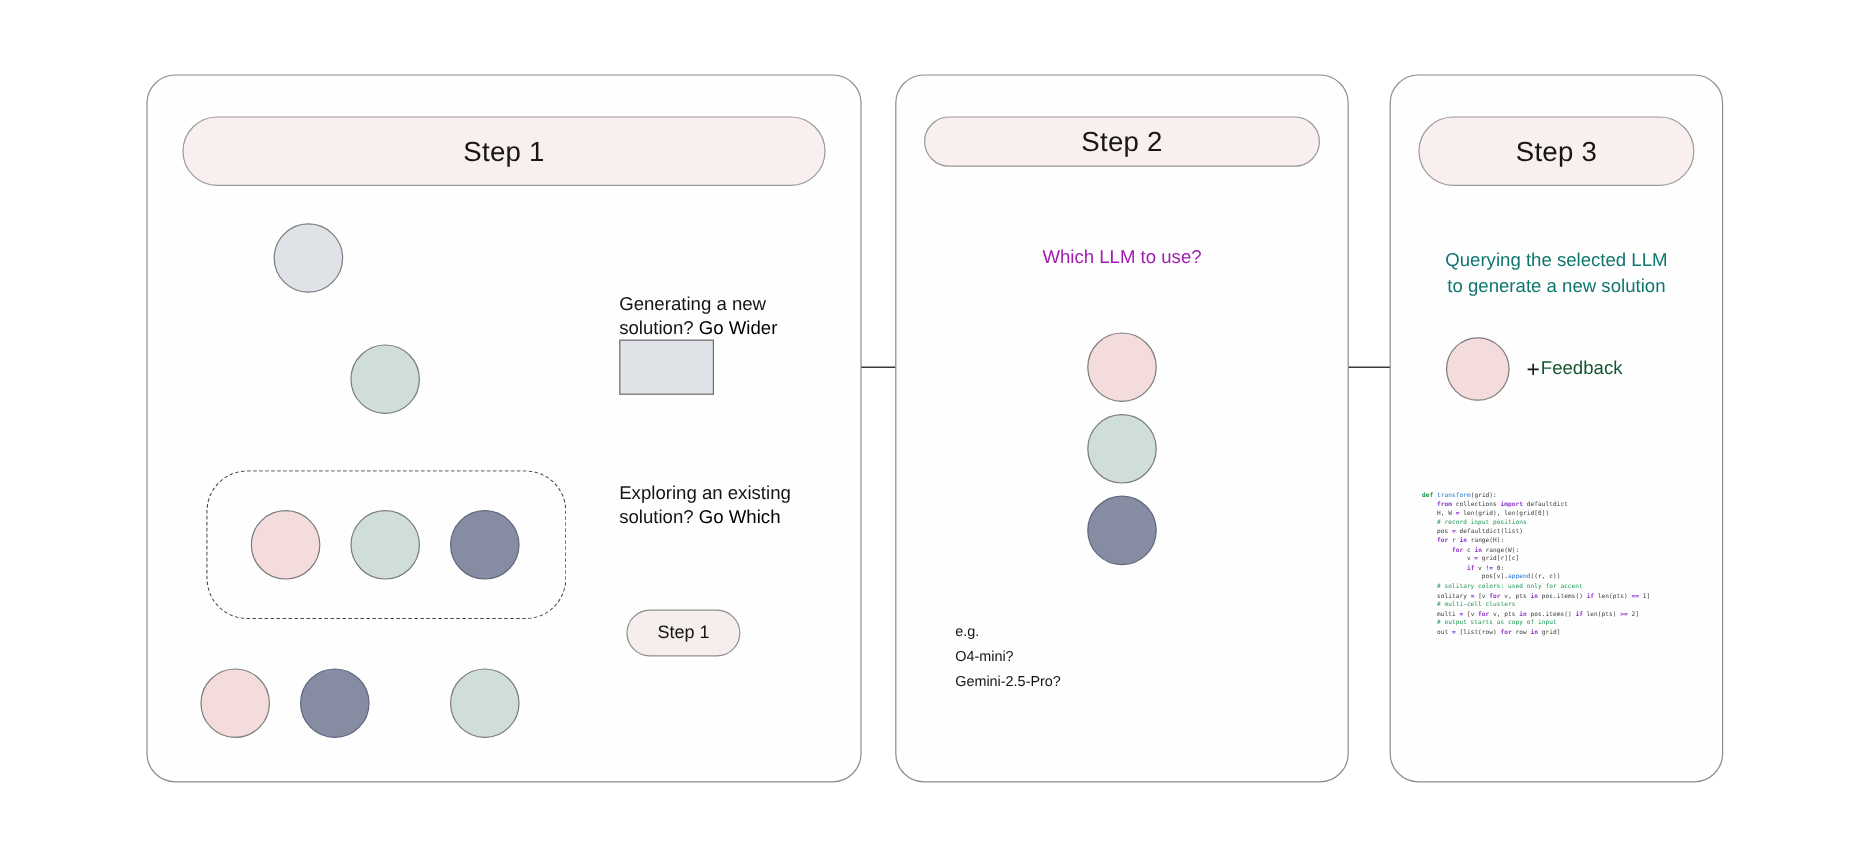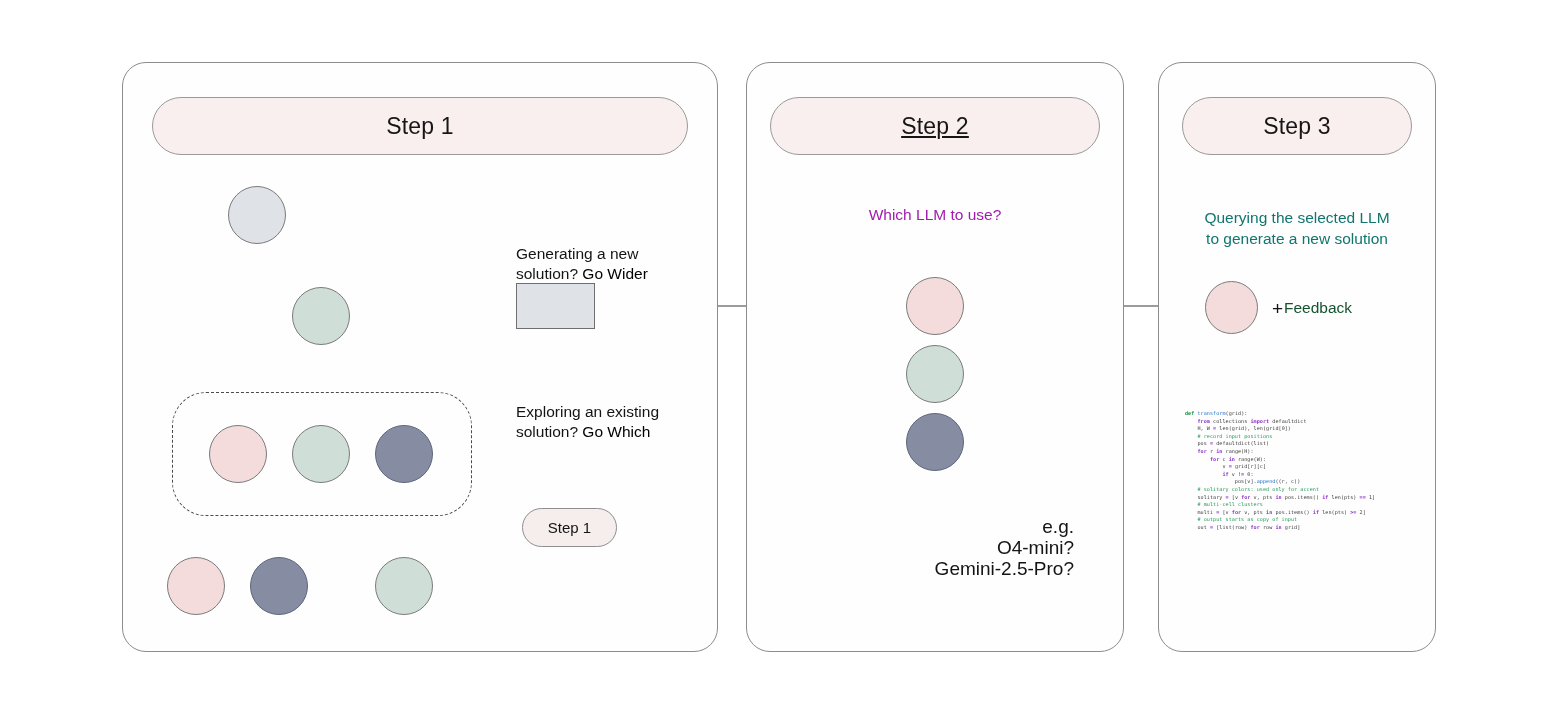--- a/index.html
+++ b/index.html
@@ -29,21 +29,21 @@
     background:#f8efee;
     border:1.1px solid #9a9a9a;
     border-radius:34px;
     display:flex;align-items:center;justify-content:center;
     font-size:23px;
     letter-spacing:.2px;
     color:#161616;
     box-sizing:border-box;
   }
   #pill1{left:152px;top:97px;width:536px;height:58px;}
-  #pill2{left:770px;top:97px;width:330px;height:58px;text-decoration:underline;}
+  #pill2{left:770px;top:97px;width:330px;height:42px;}
   #pill3{left:1182px;top:97px;width:230px;height:58px;text-align:right;}
 
   
   .circ{
     position:absolute;border-radius:50%;
     border:1.1px solid #7b7b7b;
     box-sizing:border-box;
   }
   .c-gray{background:#dfe2e7;}
   .c-pink{background:#f5dcdc;}
@@ -90,21 +90,21 @@
     letter-spacing:.05px;
   }
   #code-block .kw{color:#8b2fc9;font-weight:bold;}
   #code-block .cm{color:#1f9a55;}
   #code-block .fn{color:#1f6fd0;}
   #code-block .df{color:#0b8f3e;font-weight:bold;}
 
   
   #eg-block{
     position:absolute;left:796px;top:516px;width:278px;
-    text-align:right;font-size:19px;line-height:21px;color:#141414;
+    text-align:left;font-size:12px;line-height:21px;color:#141414;
   }
   #llm-question{position:absolute;left:796px;top:206px;width:278px;text-align:center;font-size:15.5px;color:#a21caf;}
   #query-text{position:absolute;left:1182px;top:207px;width:230px;text-align:center;font-size:15.5px;line-height:21px;color:#0f766e;}
   #gen-text{position:absolute;left:516px;top:224px;width:200px;font-size:15.5px;line-height:20px;margin-top:20px;}
   #explore-text{position:absolute;left:516px;top:402px;width:200px;font-size:15.5px;line-height:20px;}
 </style>
 </head>
 <body>
 
 <div id="stage">

